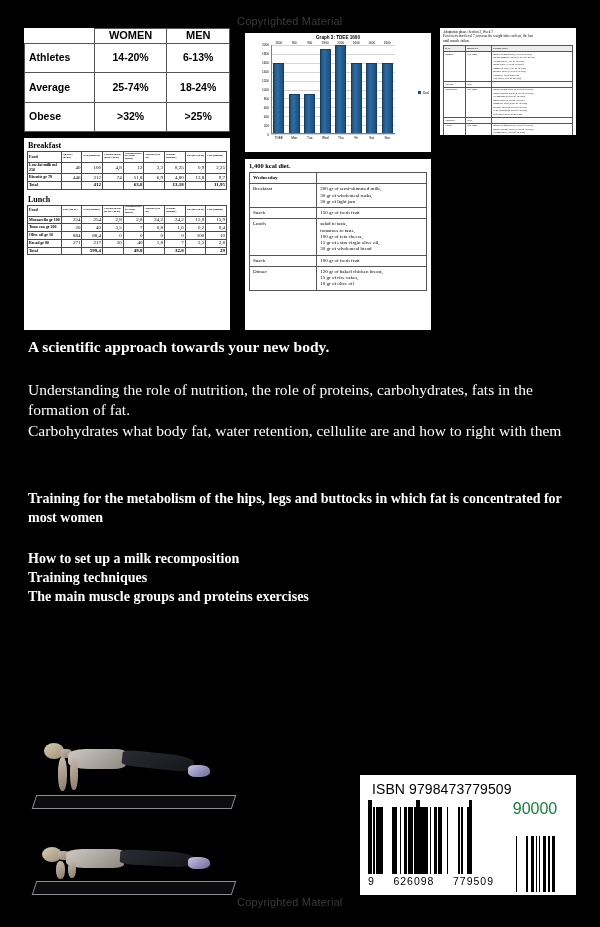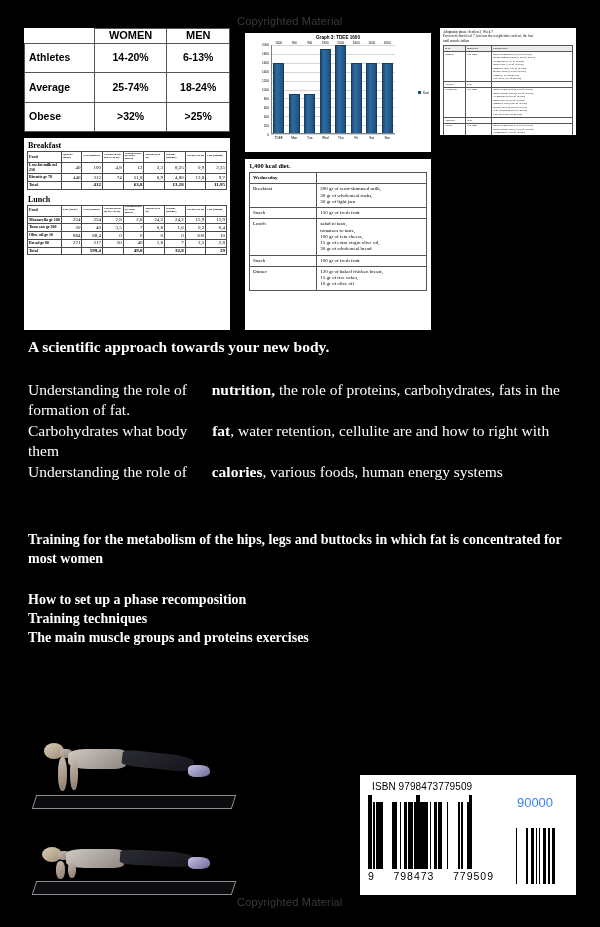--- a/index.html
+++ b/index.html
@@ -128,21 +128,21 @@
   
   .copy { position: absolute; left: 28px; top: 338px; width: 548px; }
   .headline {
     font-size: 15.5px; font-weight: bold; margin: 0 0 24px 0;
     font-family: "Liberation Serif", serif;
   }
   .para {
     font-size: 15.5px; line-height: 1.32; margin: 0;
     font-family: "Liberation Serif", serif;
   }
-  .para b { font-weight: bold; margin-left: 21px; }
+  .para b { font-weight: normal; }
   .sans-block {
     font-family: "Liberation Serif", serif; font-weight: bold;
     font-size: 14px; line-height: 1.36; margin: 0;
   }
   .gap-lg { height: 26px; }
   .gap-md { height: 22px; }
 
   
   .photos { position: absolute; left: 28px; top: 733px; width: 215px; height: 170px; }
   .photo { position: absolute; left: 0; width: 215px; height: 82px; overflow: hidden; }
@@ -163,32 +163,32 @@
   .skin  { background: linear-gradient(145deg,#cbbdb2,#8a7a6e); }
   .hair  { background: linear-gradient(145deg,#d8cbb5,#9e8f76); border-radius: 50%; }
   .shoe  { background: linear-gradient(145deg,#c9c4e8,#6c6796); border-radius: 30% 45% 40% 35%; }
 
   
   .barcode-box {
     position: absolute; left: 360px; top: 775px; width: 216px; height: 120px;
     background: #fff; padding: 6px 8px 4px 8px;
   }
   .isbn-text {
-    font-family: "Liberation Sans", sans-serif; font-size: 10px; color: #000;
+    font-family: "Liberation Sans", sans-serif; font-size: 14px; color: #000;
     margin-left: 4px; margin-bottom: 3px; letter-spacing: 0.1px;
   }
   .barcodes { display: flex; align-items: flex-start; gap: 10px; }
   .bc-main { width: 126px; }
   .bc-supp { width: 62px; }
   .bars-row { display: flex; align-items: flex-end; height: 74px; }
   .bc-supp .bars-row { height: 62px; margin-top: 12px; }
   .bline { background: #000; height: 100%; }
   .bline.short { height: 90%; }
   .supp-num {
-    font-family: "Liberation Sans", sans-serif; font-size: 13px; color: #3b82f6;
+    font-family: "Liberation Sans", sans-serif; font-size: 16px; color: #15803d;
     text-align: center; margin-bottom: 1px;
   }
   .bc-digits {
     display: flex; justify-content: space-between;
     font-family: "Liberation Sans", sans-serif; font-size: 10.5px; color: #000;
     margin-top: 1px; letter-spacing: 1px;
   }
 </style>
 </head>
 <body>
@@ -565,29 +565,28 @@
 </div>
 
 <div class="copy">
   <div class="headline">A scientific approach towards your new body.</div>
 
   <p class="para"><span>Understanding the role of </span><b>nutrition,</b><span> the role of proteins, carbohydrates, fats in the formation of fat.</span></p>
 
 
   <p class="para"><span>Carbohydrates what body </span><b>fat</b><span>, water retention, cellulite are and how to right with them</span></p>
 
-  <p class="para"><span>Understanding the role of </span><b>calories</b><span>, various foods, human energy systems</span></p>
 
   <div class="gap-lg"></div>
 
   <div class="gap-md"></div>
   <p class="sans-block">Training for the metabolism of the hips, legs and buttocks in which fat is concentrated for most women</p>
 
   <div class="gap-md"></div>
-  <p class="sans-block">How to set up a phase recomposition</p>
+  <p class="sans-block">How to set up a milk recomposition</p>
   <p class="sans-block">Training techniques</p>
   <p class="sans-block">The main muscle groups and proteins exercises</p>
 </div>
 
 <div class="photos">
   <div class="photo photo-top">
     <div class="mat"></div>
     <div class="body-fig">
       <div class="seg hair" style="left:2px;  top:2px;  width:20px; height:16px;"></div>
       <div class="seg skin" style="left:18px; top:8px;  width:12px; height:9px;"></div>
@@ -671,21 +670,21 @@
           <div style="width: 1px; flex: 0 0 auto; background: transparent; height: 100%;"></div>
           <div class="bline short" style="width: 2px; flex: 0 0 auto;"></div>
           <div style="width: 1px; flex: 0 0 auto; background: transparent; height: 100%;"></div>
           <div style="width: 3px; flex: 0 0 auto; background: transparent; height: 100%;"></div>
           <div class="bline short" style="width: 2px; flex: 0 0 auto;"></div>
           <div class="bline" style="width: 1px; flex: 0 0 auto;"></div>
           <div class="bline" style="width: 2px; flex: 0 0 auto;"></div>
         </div>
       <div class="bc-digits">
         <span>9</span>
-        <span>798473</span>
+        <span>626098</span>
         <span>779509</span>
       </div>
     </div>
     <div class="bc-supp">
       <div class="supp-num">90000</div>
       <div class="bars-row" id="bc-supp-bars">
           <div style="width: 3px; flex: 0 0 auto; background: transparent; height: 100%;"></div>
           <div style="width: 1px; flex: 0 0 auto; background: transparent; height: 100%;"></div>
           <div style="width: 3px; flex: 0 0 auto; background: transparent; height: 100%;"></div>
           <div style="width: 2px; flex: 0 0 auto; background: transparent; height: 100%;"></div>

